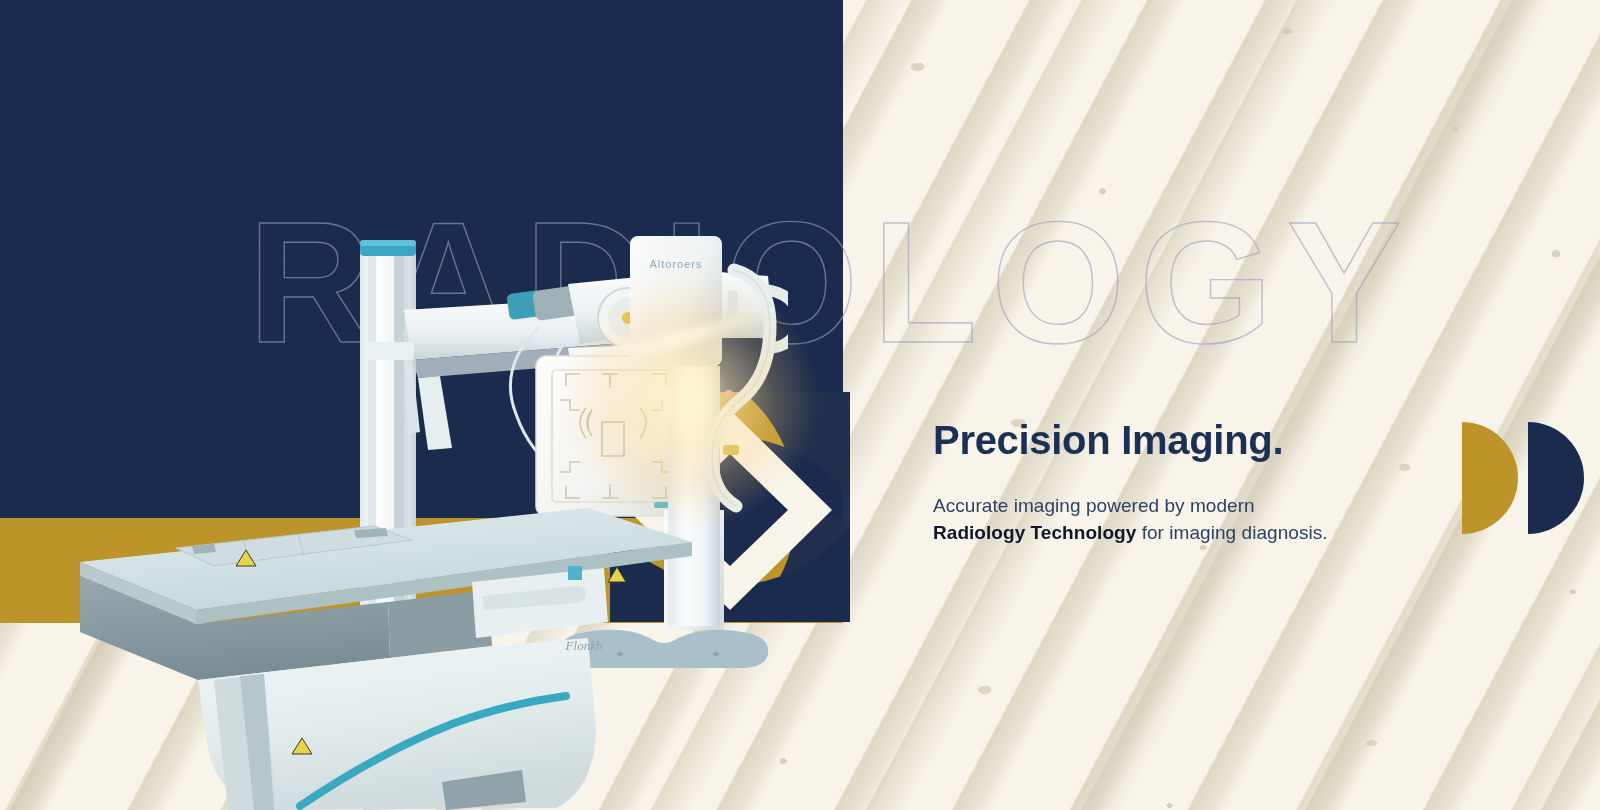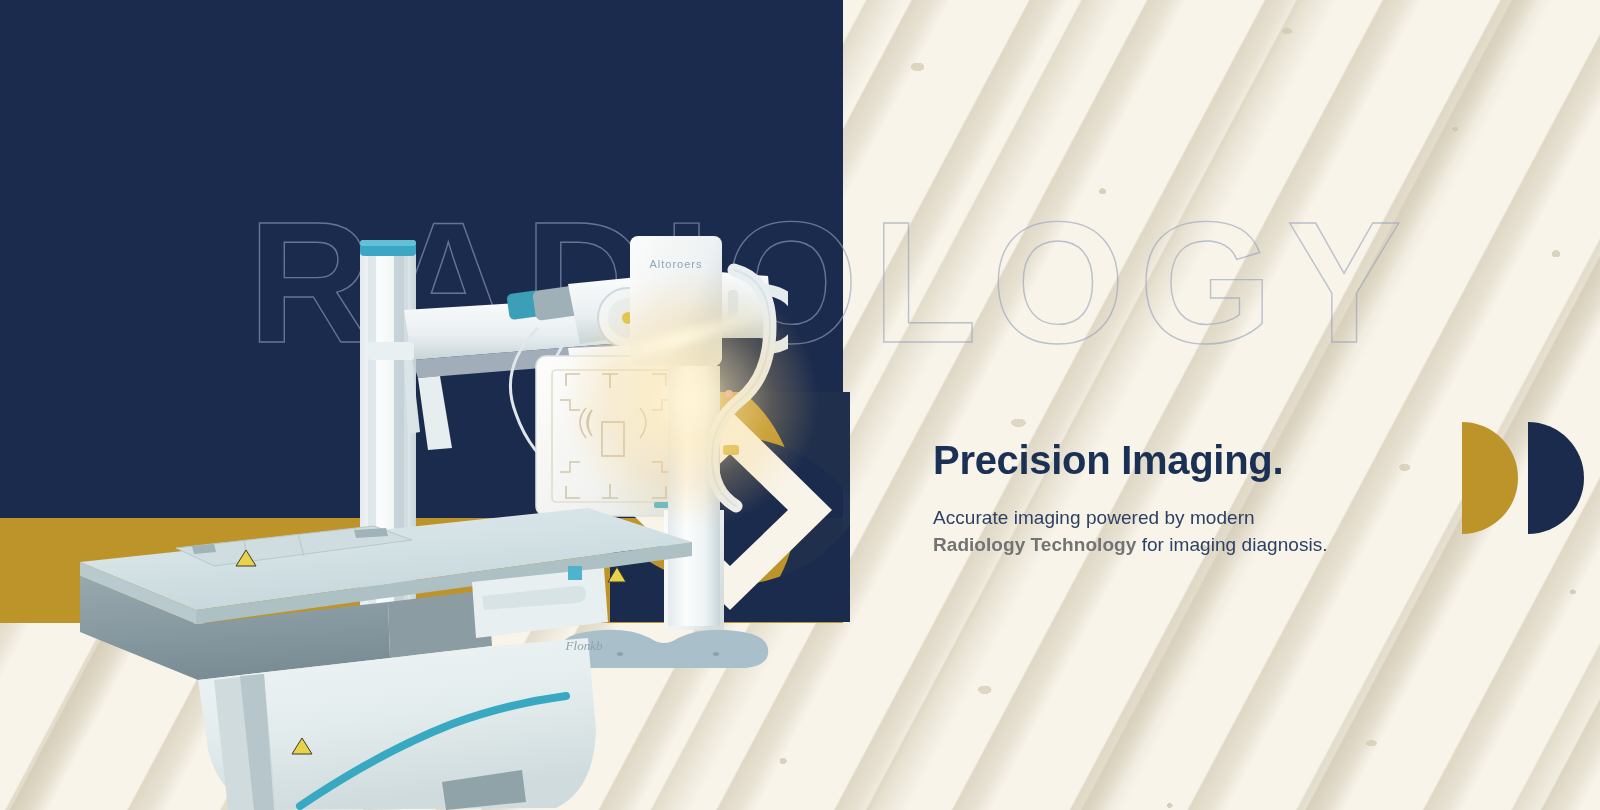--- a/index.html
+++ b/index.html
@@ -104,30 +104,30 @@
       rgba(250,205,120,.25) 45%, rgba(240,190,100,0) 70%);
     pointer-events:none;
   }
   .glow-streak {
     position:absolute; left:600px; top:330px; width:170px; height:14px;
     background:linear-gradient(90deg, rgba(255,250,230,0) 0%, rgba(255,248,222,.85) 45%, rgba(255,250,235,0) 100%);
     transform:rotate(-16deg); filter:blur(3px); pointer-events:none;
   }
 
   
-  .copy { position:absolute; left:933px; top:438px; width:520px; }
+  .copy { position:absolute; left:933px; top:418px; width:520px; }
   .headline {
     font-size:40px; font-weight:700; color:#1b3055;
     line-height:1.14; letter-spacing:-.3px;
   }
   .subcopy {
-    margin-top:20px; font-size:19px; color:#2d4163;
+    margin-top:28px; font-size:19px; color:#2d4163;
     line-height:1.45; letter-spacing:.05px;
   }
-  .subcopy b { font-weight:700; color:#737373; }
+  .subcopy b { font-weight:700; color:#0f172a; }
 </style>
 </head>
 <body>
 
 <div class="banner">
 
   <div class="tex-base"></div>
   <div class="tex-layer tex-a"></div>
   <div class="tex-layer tex-b"></div>
   <div class="tex-layer tex-speck"></div>

